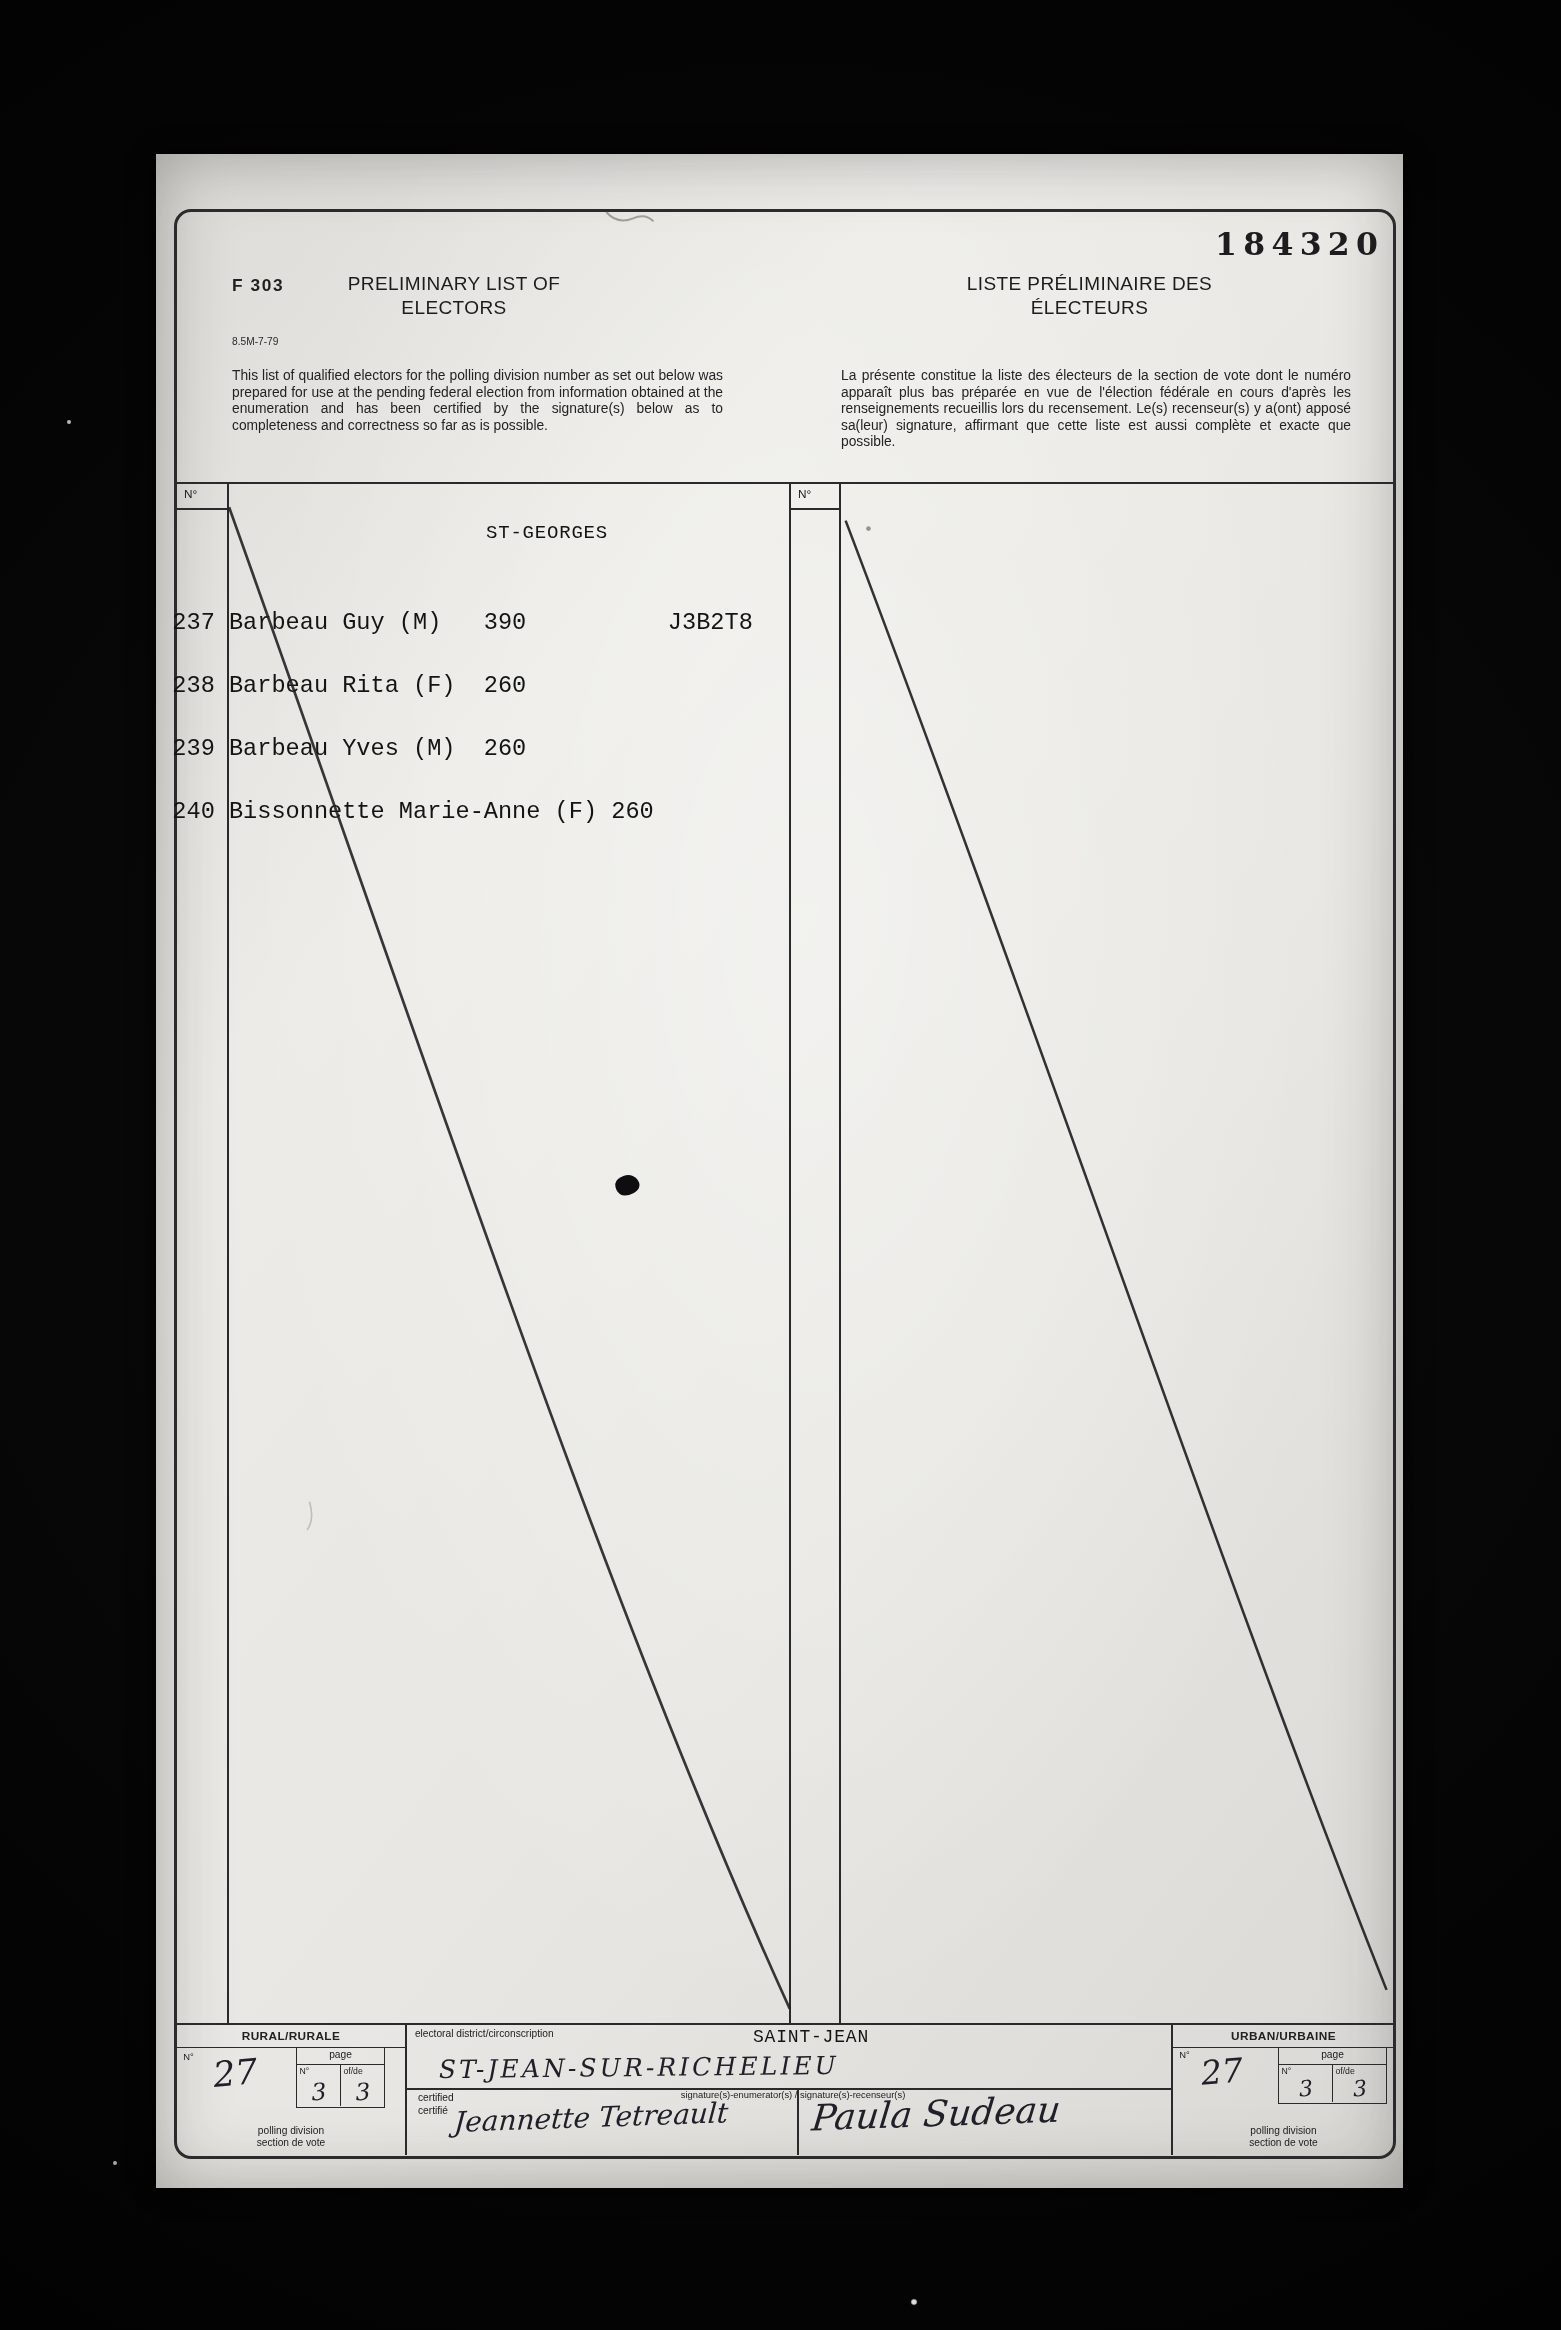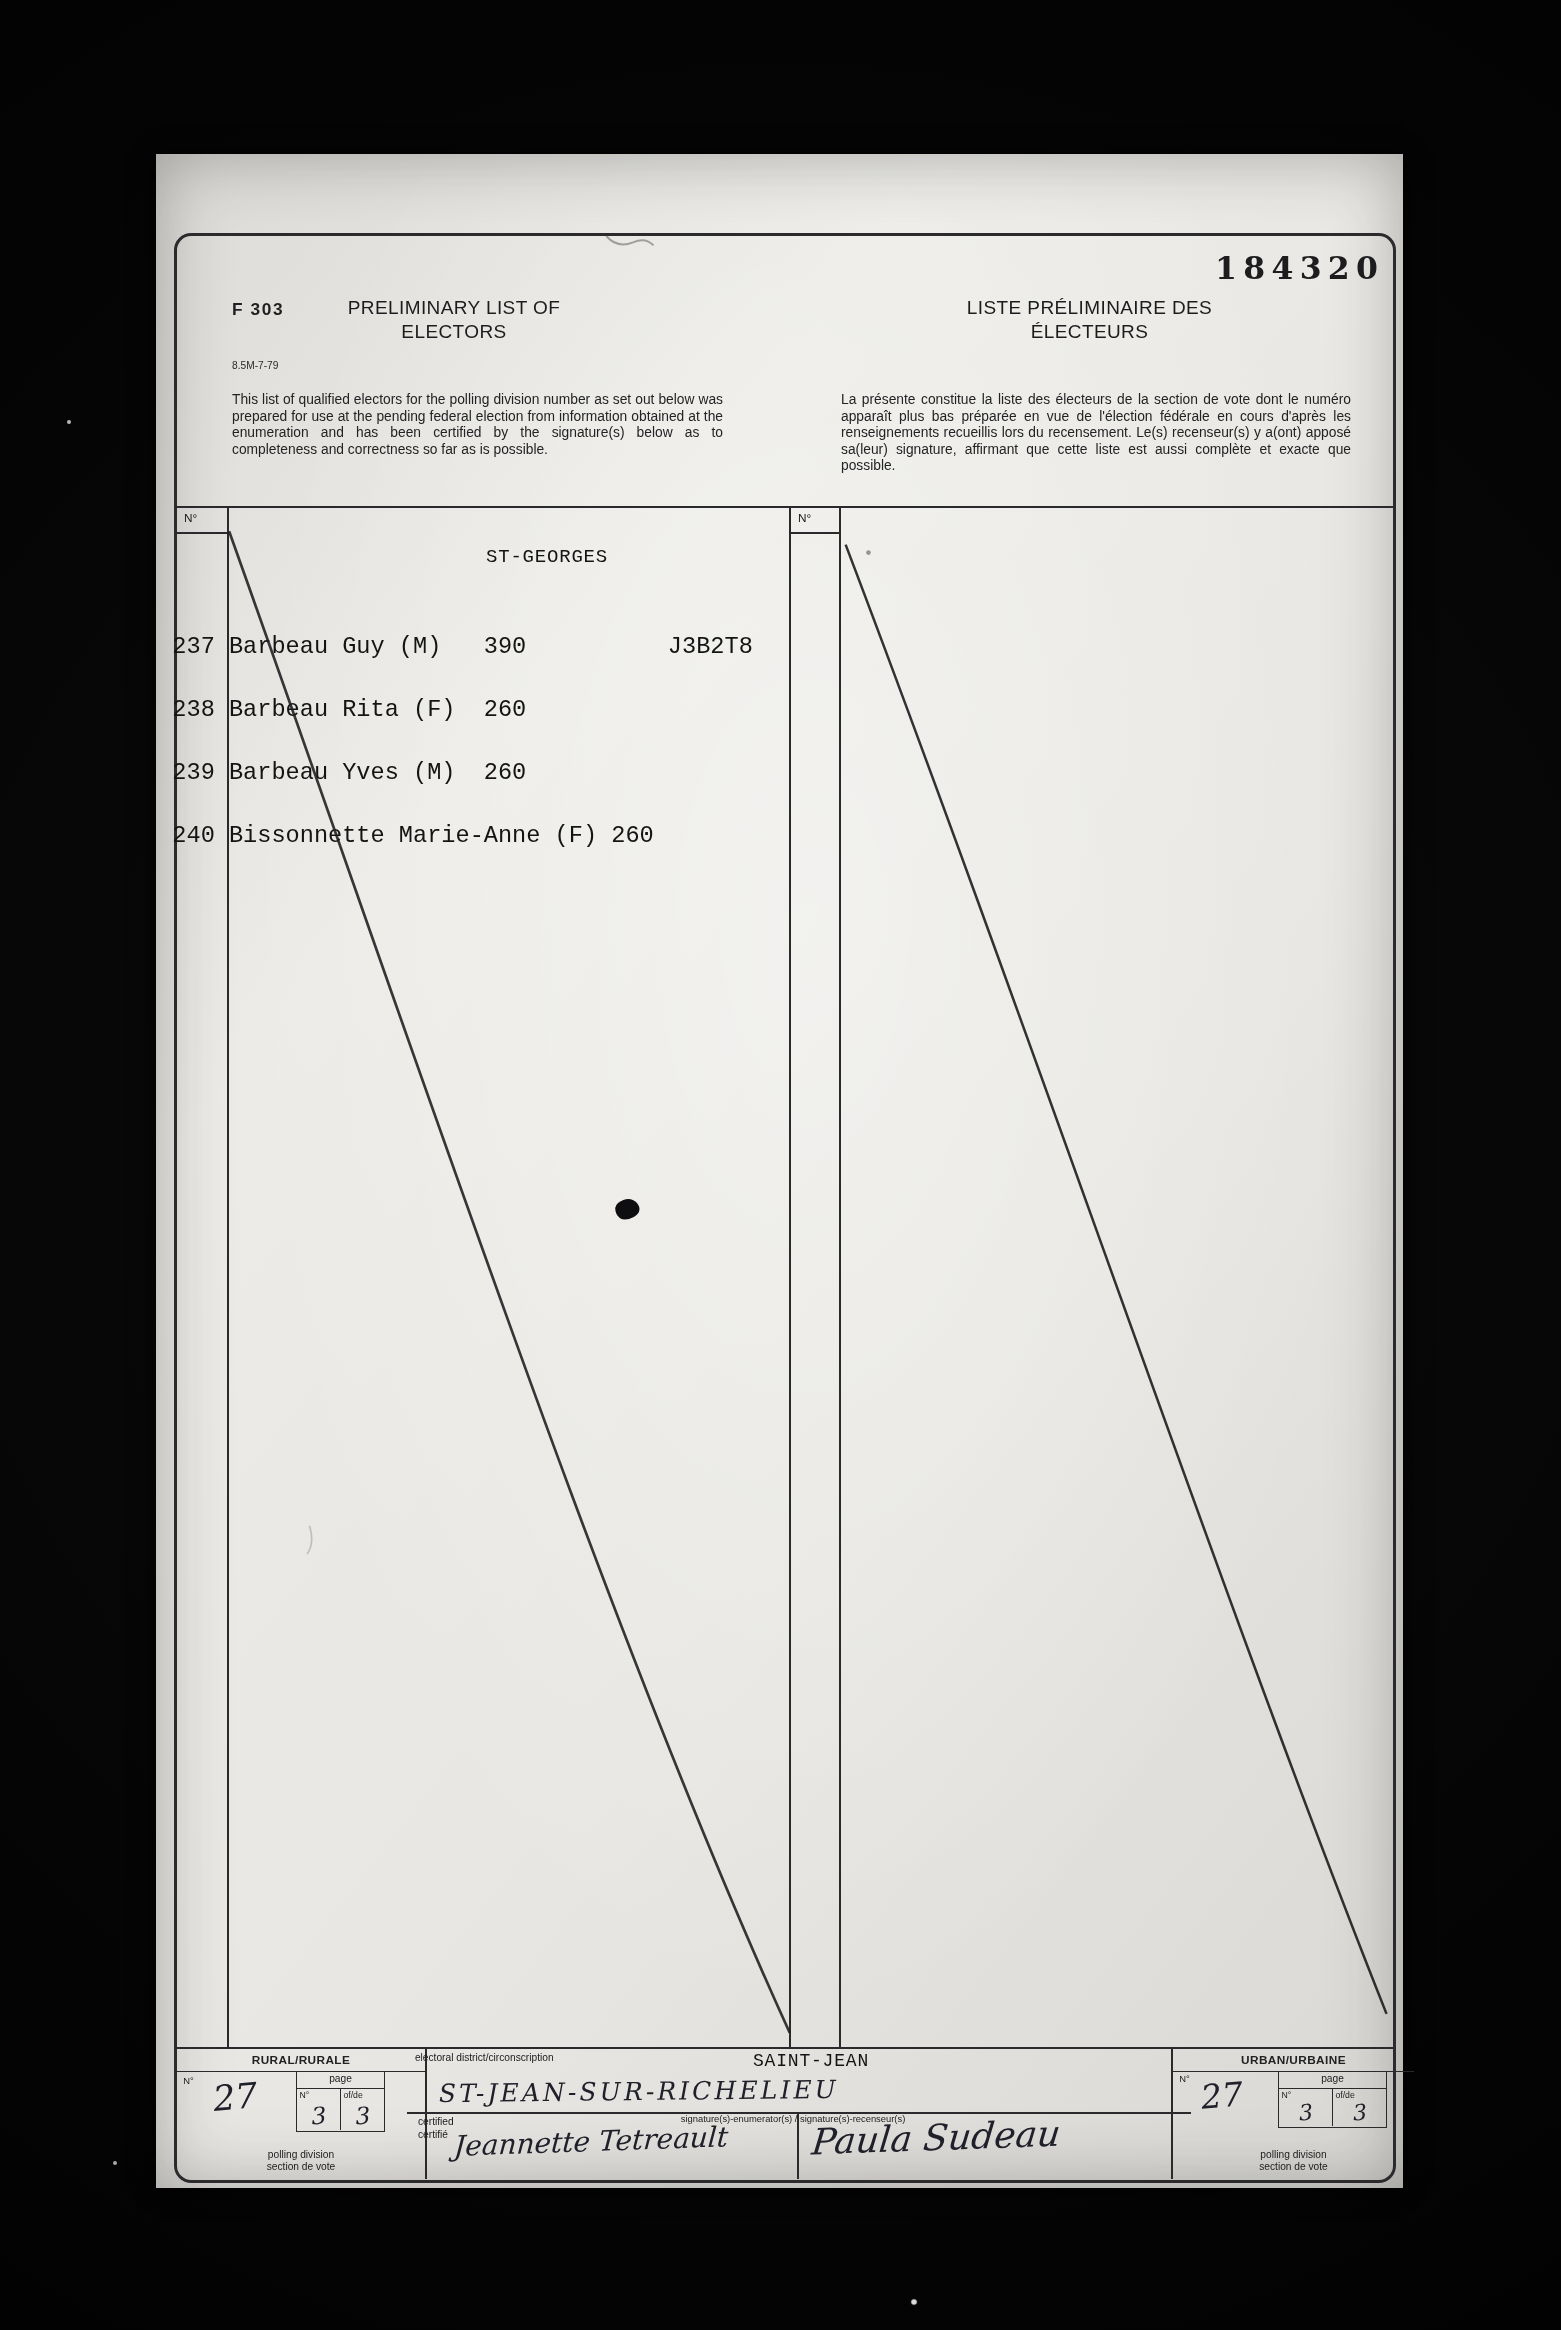--- a/index.html
+++ b/index.html
@@ -15,21 +15,21 @@
   }
   .page{
     position:absolute;left:156px;top:154px;width:1247px;height:2034px;
     background:
       radial-gradient(ellipse at 52% 38%, rgba(255,255,255,0.40), rgba(255,255,255,0) 62%),
       linear-gradient(128deg,#dcdbd7 0%, #ecebe7 28%, #e7e6e2 62%, #d9d8d4 100%);
     box-shadow:inset 0 0 71px rgba(40,40,40,0.35), 0 0 20.5px rgba(0,0,0,0.9);
   }
   .form{
     position:absolute;left:18px;top:55px;width:1216px;height:1944px;
-    border:3.1px solid #2b2b2d;border-radius:17.3px;box-sizing:content-box;margin-top:24px;
+    border:3.1px solid #2b2b2d;border-radius:17.3px;box-sizing:content-box;
   }
   .abs{position:absolute;}
   .stamp{
     left:1038px;top:12.6px;font-family:"DejaVu Serif", serif;font-weight:bold;
     font-size:31.5px;letter-spacing:6.3px;color:#1d1d1f;
   }
   .form-code{left:55px;top:63px;font-size:17.3px;font-weight:bold;color:#1f1f21;letter-spacing:1.6px;}
   .print-code{left:55px;top:124px;font-size:10.2px;color:#2a2a2c;}
   .title{font-weight:normal;font-size:19px;line-height:24.4px;color:#1c1c1e;text-align:center;letter-spacing:0.4px;}
   .title-en{left:143px;top:60px;width:268px;}
@@ -48,21 +48,21 @@
     padding:3.1px 0 0 7px;box-sizing:border-box;}
   .no-left{left:0;top:272px;width:50px;}
   .no-right{left:614px;top:272px;width:48px;}
   .mono{font-family:"Liberation Mono", monospace;color:#141414;}
   .section-title{left:309px;top:310px;font-size:19px;letter-spacing:0.8px;}
   .entries{left:-4.7px;top:358px;font-size:23.6px;line-height:21px;white-space:pre;}
   .entries div{height:21px;}
   .strikes{left:0;top:0;width:1216px;height:1944px;overflow:visible;pointer-events:none;}
   
   .btable{left:0;top:1811px;width:1216px;height:132px;border-top:2.4px solid #2a2a2c;box-sizing:border-box;font-size:10.2px;color:#212123;}
-  .sect{position:absolute;top:0;height:130px;padding-left:20px;}
+  .sect{position:absolute;top:0;height:130px;}
   .sec-rural{left:0;width:228px;border-right:2.4px solid #2a2a2c;}
   .sec-mid{left:230px;width:764px;}
   .sec-urban{left:994px;width:221px;border-left:2.4px solid #2a2a2c;}
   .sec-head{position:absolute;left:0;top:0;width:100%;height:22px;border-bottom:1.6px solid #2a2a2c;
     font-weight:bold;font-size:11.8px;letter-spacing:0.4px;text-align:center;line-height:22px;}
   .tiny{font-size:9.4px;}
   .pagebox{position:absolute;border:1.6px solid #2a2a2c;border-top:none;box-sizing:border-box;}
   .pagebox .pb-head{height:17.3px;border-bottom:1.6px solid #2a2a2c;text-align:center;line-height:16.5px;font-size:10.2px;}
   .pb-cells{display:flex;height:calc(100% - 19px);}
   .pb-cell{flex:1;position:relative;}

